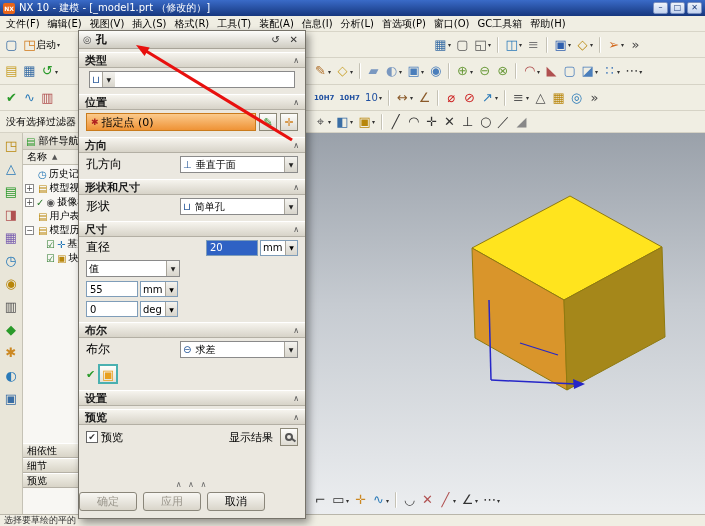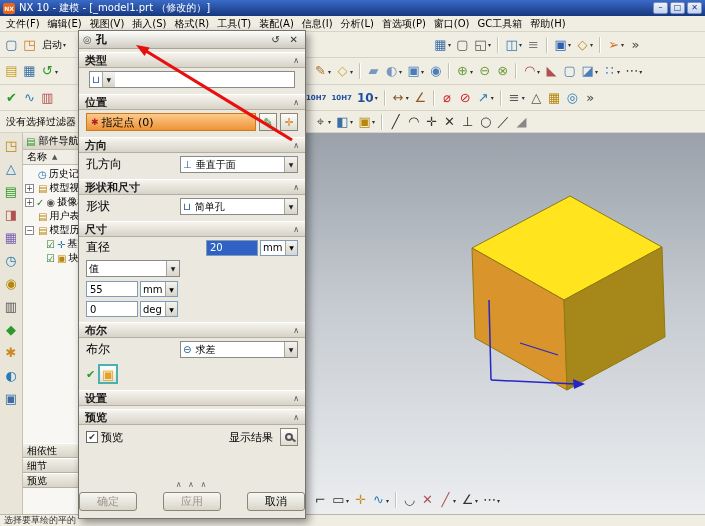--- a/index.html
+++ b/index.html
@@ -12,29 +12,29 @@
   .title-text{flex:1;white-space:nowrap;overflow:hidden;}
   .win-controls{display:flex;gap:2px;}
   .win-btn{width:15px;height:12px;font-size:8px;line-height:9px;background:linear-gradient(#eff3fa,#c3d3ef);border:1px solid #7a90c0;border-radius:2px;color:#1a3a7a;text-align:center;}
   .menubar{height:16px;background:#f0eee3;border-bottom:1px solid #d8d5c8;display:flex;align-items:center;font-size:10px;padding-left:2px;white-space:nowrap;overflow:hidden;}
   .menu-item{padding:1px 4px;}
 
   .tbrow{position:relative;background:#f0eee3;border-bottom:1px solid #d6d3c6;display:flex;align-items:center;}
   .tbrow1{height:26px}.tbrow2{height:27px}.tbrow3{height:26px}.tbrow4{height:22px}
   .tb-group{display:flex;align-items:center;gap:1px;padding-left:3px;}
   .tb-group.abs{position:absolute;top:0;height:100%;padding-left:0;}
-  .r1{left:432px}.r2{left:312px}.r3{left:304px}.r4{left:312px}
+  .r1{left:432px}.r2{left:312px}.r3{left:312px}.r4{left:312px}
   .tb-item{display:flex;align-items:center;padding:1px 2px;border-radius:2px;}
   .tb-glyph{font-size:13px;line-height:16px;min-width:13px;text-align:center;}
-  .tb-label{font-size:10px;margin-left:6px;}
+  .tb-label{font-size:10px;margin-left:0;}
   .tb-caret{font-size:6px;color:#333;margin-left:1px;}
   .tb-label:empty,.tb-caret:empty{display:none;}
   [data-name="toolbar-separator"]{padding:0;margin:0 3px;width:2px;height:16px;border-left:1px solid #c5c2b5;border-right:1px solid #ffffff;}
   [data-name="fit-tolerance-icon"] .tb-glyph{font-size:7px;font-weight:bold;}
-  [data-name="linear-dim-icon"] .tb-glyph{font-size:12px;font-weight:bold;}
+  [data-name="linear-dim-icon"] .tb-glyph{font-size:10px;font-weight:normal;}
   .search-box{position:absolute;left:330px;top:4px;width:97px;height:18px;background:#fff;border:1px solid #8a94a8;display:flex;align-items:center;padding:0 4px;gap:4px;}
   .search-text{flex:1;color:#8a8a8a;font-size:10px;white-space:nowrap;overflow:hidden;}
   .mag{position:relative;width:8px;height:8px;border:2px solid #555;border-radius:50%;display:inline-block;flex:none;}
   .mag::after{content:"";position:absolute;width:5px;height:2px;background:#555;right:-5px;bottom:-2px;transform:rotate(40deg);}
   .search-caret{font-size:7px;color:#444;}
   .filter-box{font-size:10px;margin-left:3px;padding:1px 3px;white-space:nowrap;}
 
   
   .main{position:absolute;top:133px;left:0;right:0;bottom:12px;display:flex;}
   .strip{width:23px;background:#e9e6d9;border-right:1px solid #c5c2b5;display:flex;flex-direction:column;align-items:center;padding-top:5px;gap:8px;flex:none;}
@@ -91,21 +91,21 @@
   .unit{width:38px;height:16px;margin-left:2px;border:1px solid #7f9db9;background:#fff;display:flex;align-items:center;font-size:10px;flex:none;}
   .unit-text{flex:1;padding-left:2px;}
   .u-caret{width:12px;height:100%;background:linear-gradient(#f4f3ef,#d8d5cc);border-left:1px solid #a8a49a;font-size:6px;display:flex;align-items:center;justify-content:center;}
   .check-green{color:#2a9a2a;font-size:11px;margin-right:3px;}
   .sel-body-label{flex:1;font-size:11px;}
   .body-btn{width:20px;height:20px;border:2px solid #4ab0b0;background:linear-gradient(#fdfdfb,#e4e1d8);display:flex;align-items:center;justify-content:center;font-size:13px;color:#e8a020;flex:none;}
   .cbx{width:12px;height:12px;border:1px solid #666;background:#fff;display:flex;align-items:center;justify-content:center;font-size:9px;color:#333;margin-right:3px;flex:none;}
   .show-result{font-size:11px;margin-right:4px;}
   .spacer{flex:1;}
   .resize{height:12px;text-align:center;font-size:8px;color:#666;letter-spacing:2px;line-height:10px;flex:none;}
-  .dlg-buttons{height:26px;display:flex;justify-content:space-between;gap:22px;padding-bottom:5px;flex:none;}
+  .dlg-buttons{height:26px;display:flex;justify-content:flex-start;gap:6px;padding-bottom:5px;flex:none;}
   .dlg-btn{width:58px;height:19px;border:1px solid #8a867a;border-radius:3px;background:linear-gradient(#f8f7f3,#d9d5ca);font-size:11px;text-align:center;line-height:17px;}
   .dlg-btn.disabled{color:#9a968c;}
 
   .annot{position:absolute;left:0;top:0;width:705px;height:526px;z-index:200;pointer-events:none;}
 </style>
 </head>
 <body>
 
 <div class="titlebar" data-name="title-bar">
   <span class="app-icon" data-name="app-logo-icon">NX</span>

